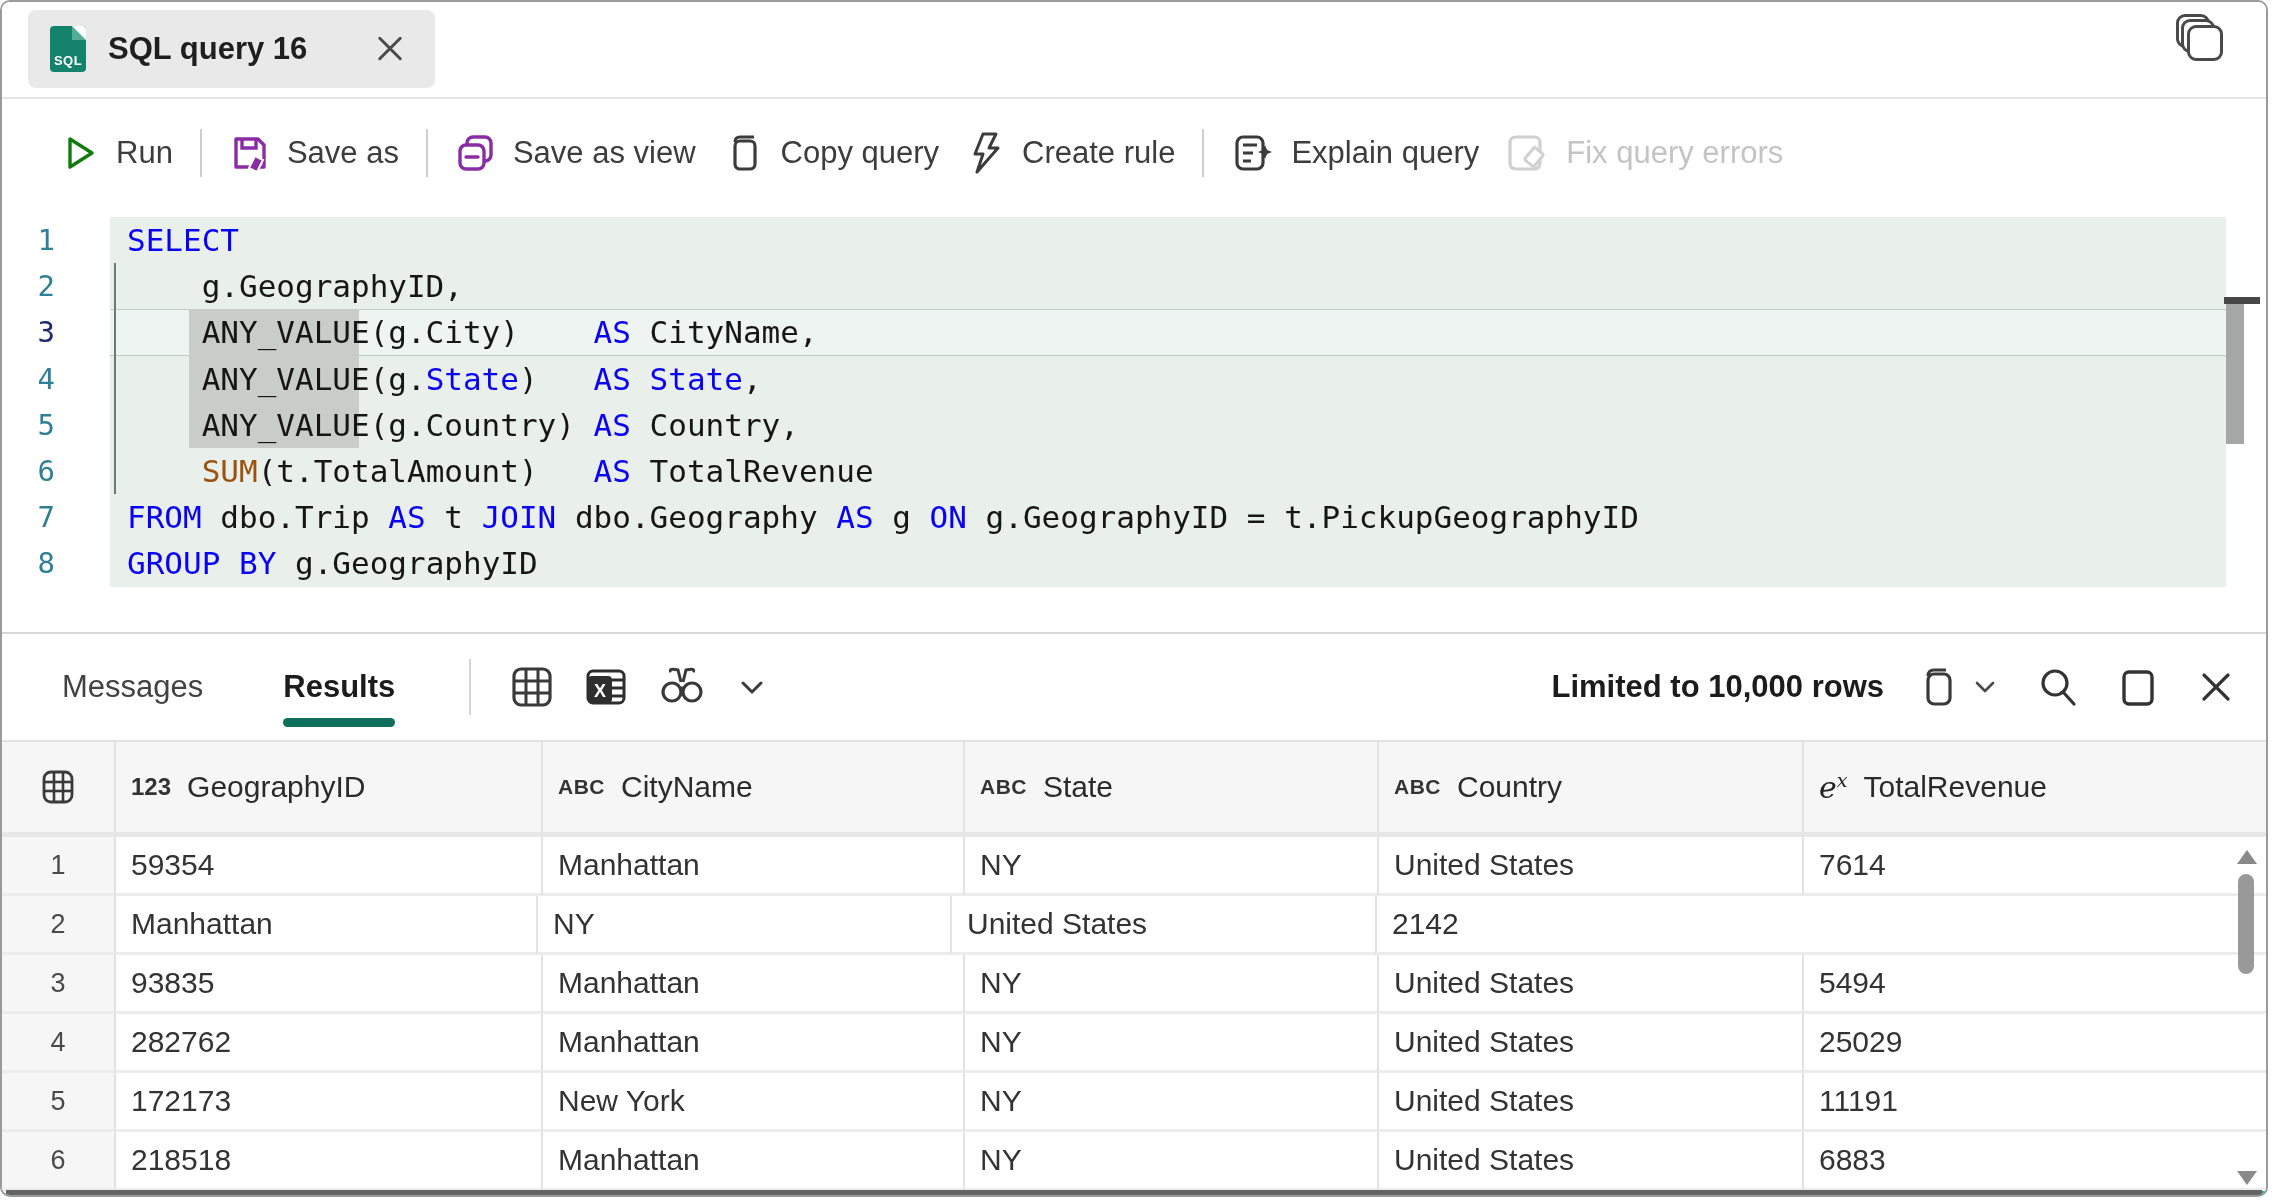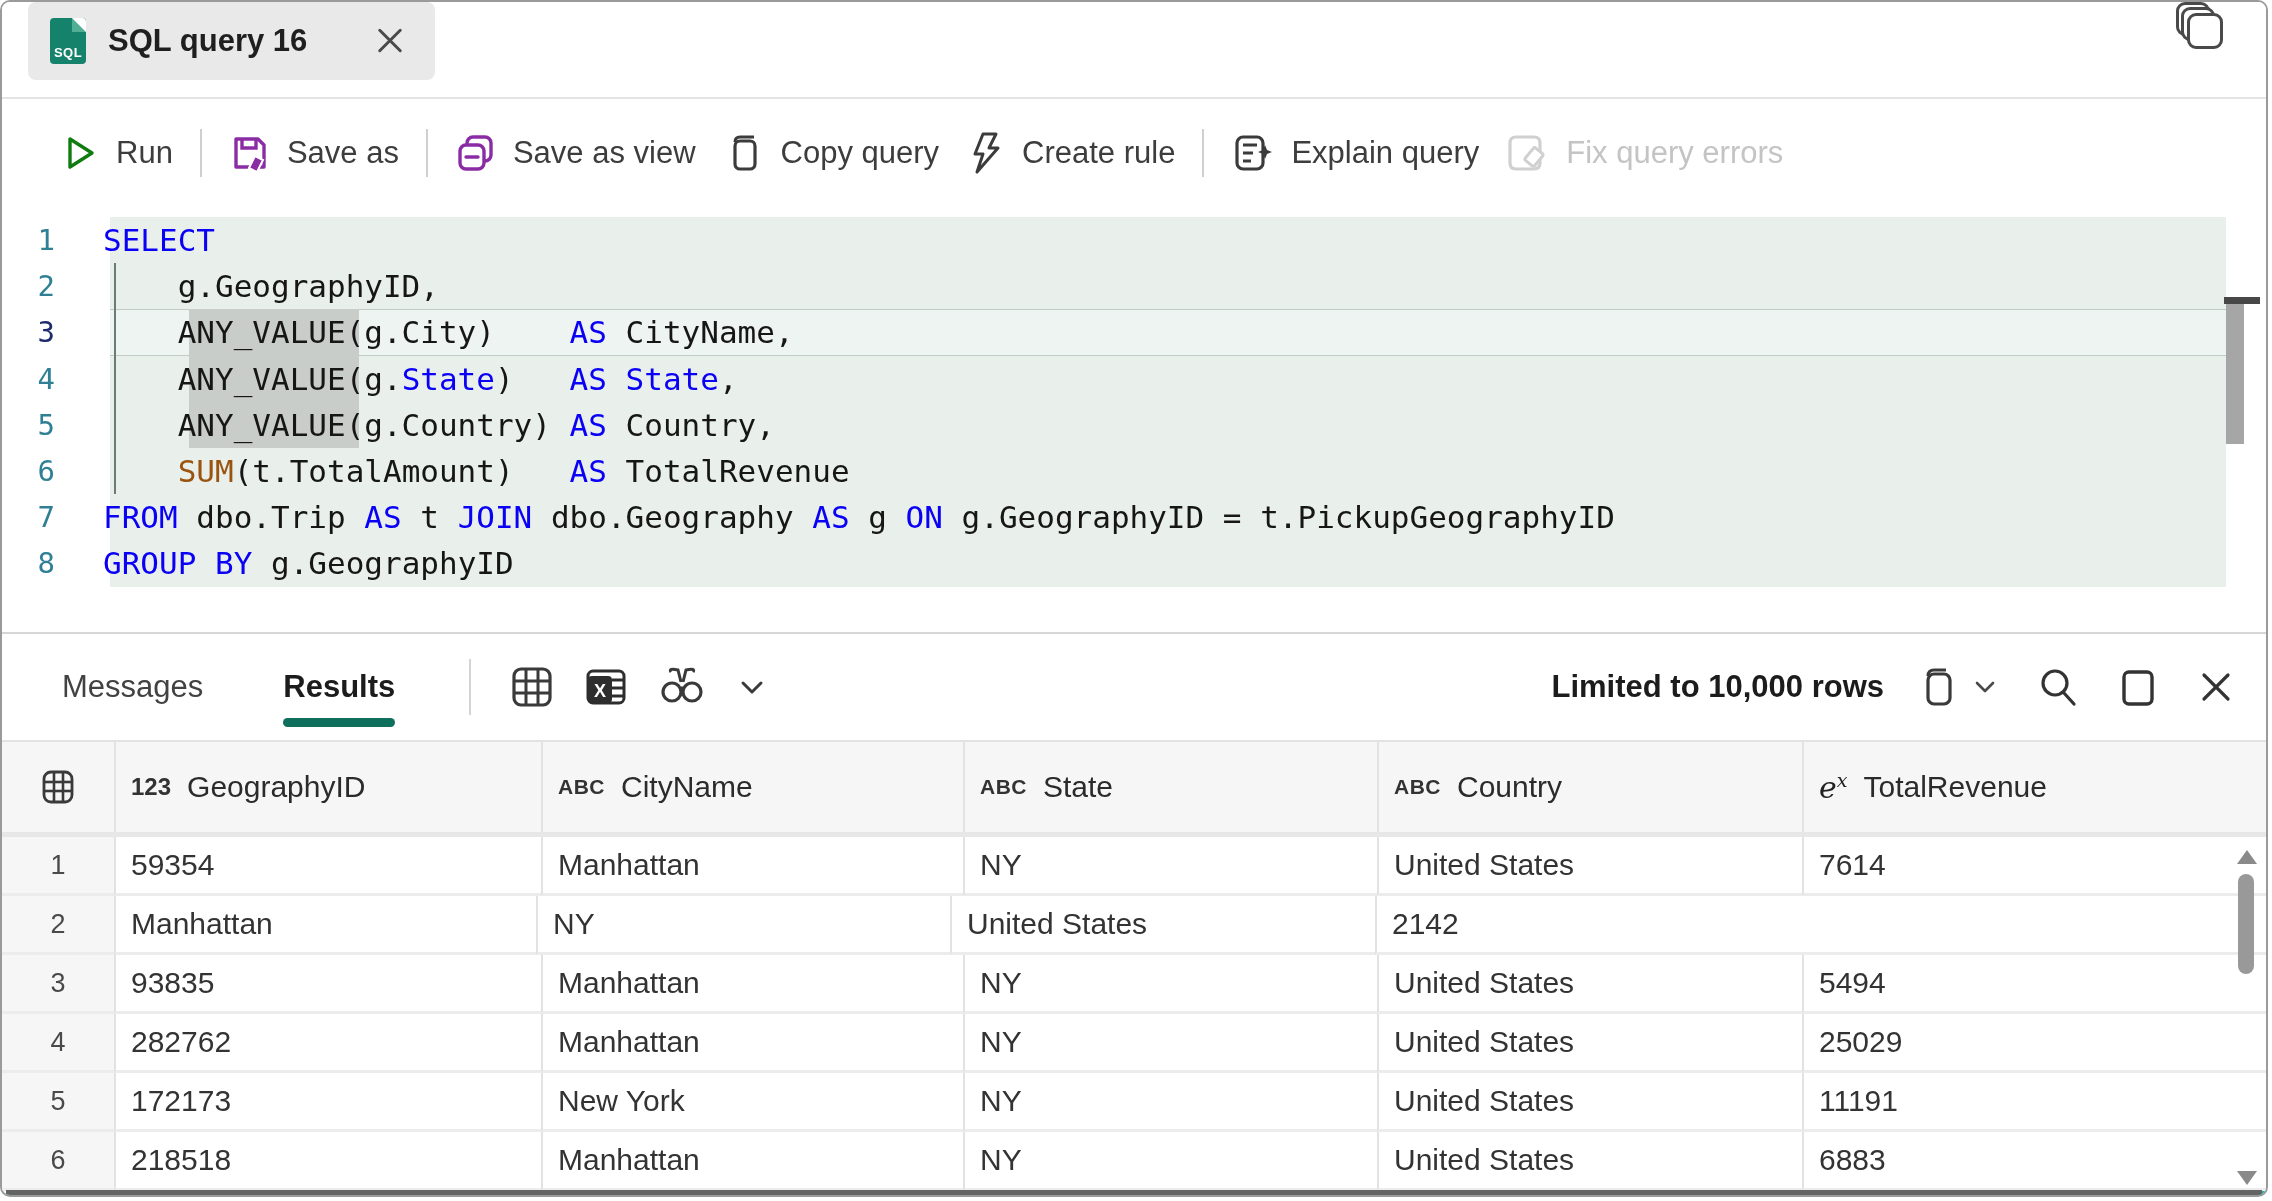--- a/index.html
+++ b/index.html
@@ -3,21 +3,21 @@
 <meta charset="utf-8">
 <style>
   html,body{margin:0;padding:0;background:#fff;}
   *{box-sizing:border-box;}
   .frame{
     width:2268px;height:1197px;border:2px solid #9a9a9a;border-radius:10px;
     overflow:hidden;position:relative;background:#fff;
     font-family:"Liberation Sans",sans-serif;color:#242424;
   }
   
-  .tabbar{height:97px;display:flex;align-items:flex-start;justify-content:space-between;
+  .tabbar{height:97px;display:flex;align-items:center;justify-content:space-between;
     border-bottom:2px solid #e4e4e4;background:#fff;padding:0 26px;}
   .tab{height:78px;margin-bottom:1px;background:#e9e9e9;border-radius:8px;
     display:flex;align-items:center;gap:22px;padding:0 30px 0 22px;cursor:pointer;}
   .sqlfile{width:36px;height:46px;position:relative;background:var(--sql-icon-green,#15836b);
     border-radius:4px;}
   .sqlfile:before{content:"";position:absolute;top:0;right:0;border-style:solid;
     border-width:0 14px 14px 0;border-color:#fff #fff #4fae93 #4fae93;border-top-right-radius:4px;}
   .sqlfile span{position:absolute;bottom:4px;left:0;right:0;text-align:center;
     color:#fff;font-size:13px;font-weight:700;letter-spacing:.5px;}
   .tab-label{font-size:31px;font-weight:600;color:#1f1f1f;margin-right:46px;}
@@ -44,21 +44,21 @@
     background:var(--editor-bg,#e9f0ec);}
   .cur-line{position:absolute;left:108px;right:40px;top:102px;height:47px;
     background:#eef4f1;border-top:1px solid #bfcbc5;border-bottom:1px solid #bfcbc5;}
   .word-hl{position:absolute;left:187px;width:170px;top:102px;height:139px;
     background:var(--word-highlight,#c9cdca);}
   .indent-guide{position:absolute;left:112px;top:56px;width:2px;height:231px;background:#6e7a74;}
   .gutter{position:absolute;left:0;top:10px;width:53px;text-align:right;
     font-size:29px;color:var(--line-number,#2f7f95);}
   .gutter div{height:46.2px;line-height:46.2px;}
   .gutter div.active{color:var(--line-number-active,#1e2a6e);}
-  .code{position:absolute;left:101px;top:10px;font-size:31px;white-space:pre;color:#161616;}
+  .code{position:absolute;left:125px;top:10px;font-size:31px;white-space:pre;color:#161616;}
   .code div{height:46.2px;line-height:46.2px;}
   .tok-kw{color:var(--keyword,#0a00f5);}
   .tok-fn{color:var(--function,#9a5410);}
   .ed-marker{position:absolute;right:6px;width:36px;height:7px;top:90px;background:#474747;}
   .ed-thumb{position:absolute;right:22px;width:18px;top:97px;height:140px;background:#a6a6a6;}
   
   .results-bar{height:108px;display:flex;align-items:center;background:#fff;
     border-bottom:2px solid #e3e3e3;padding:0 30px 0 60px;}
   .rtab{font-size:31px;color:#424242;margin-right:80px;position:relative;
     height:100%;display:flex;align-items:center;cursor:pointer;}

